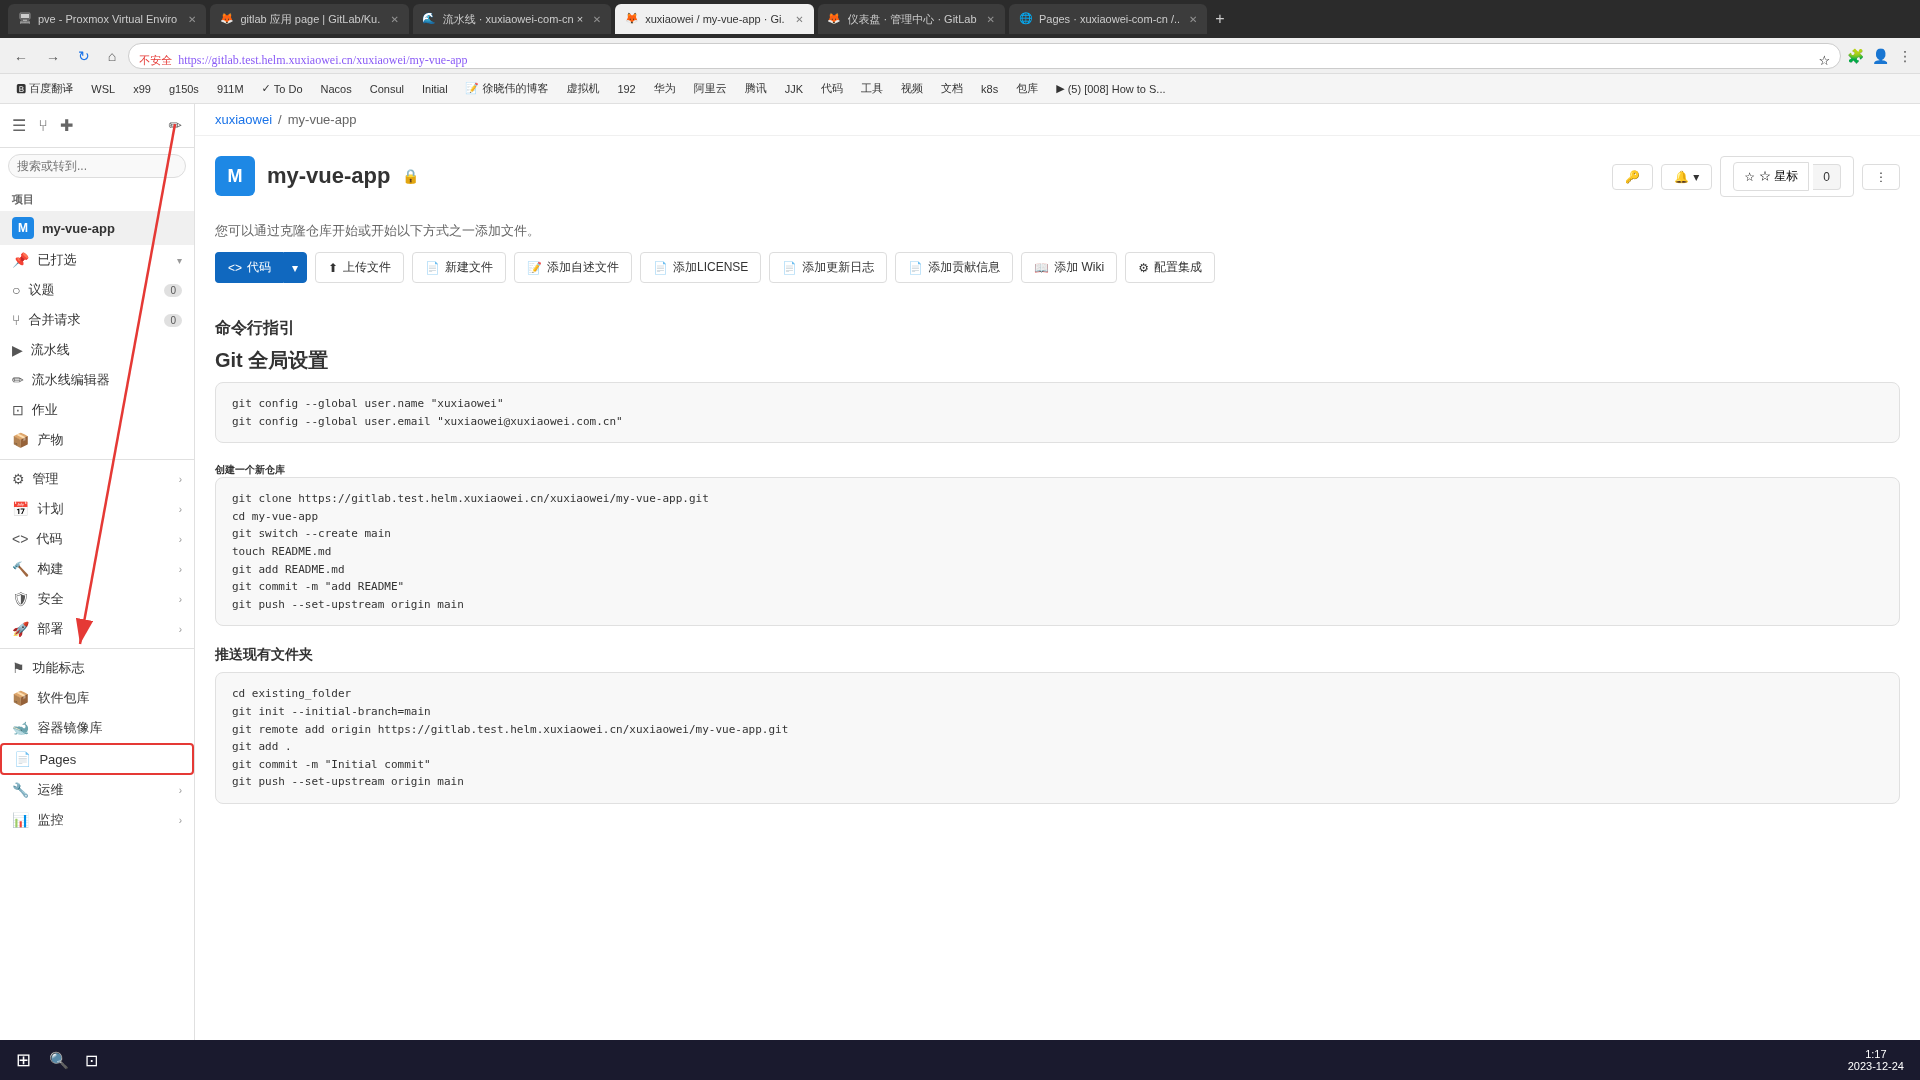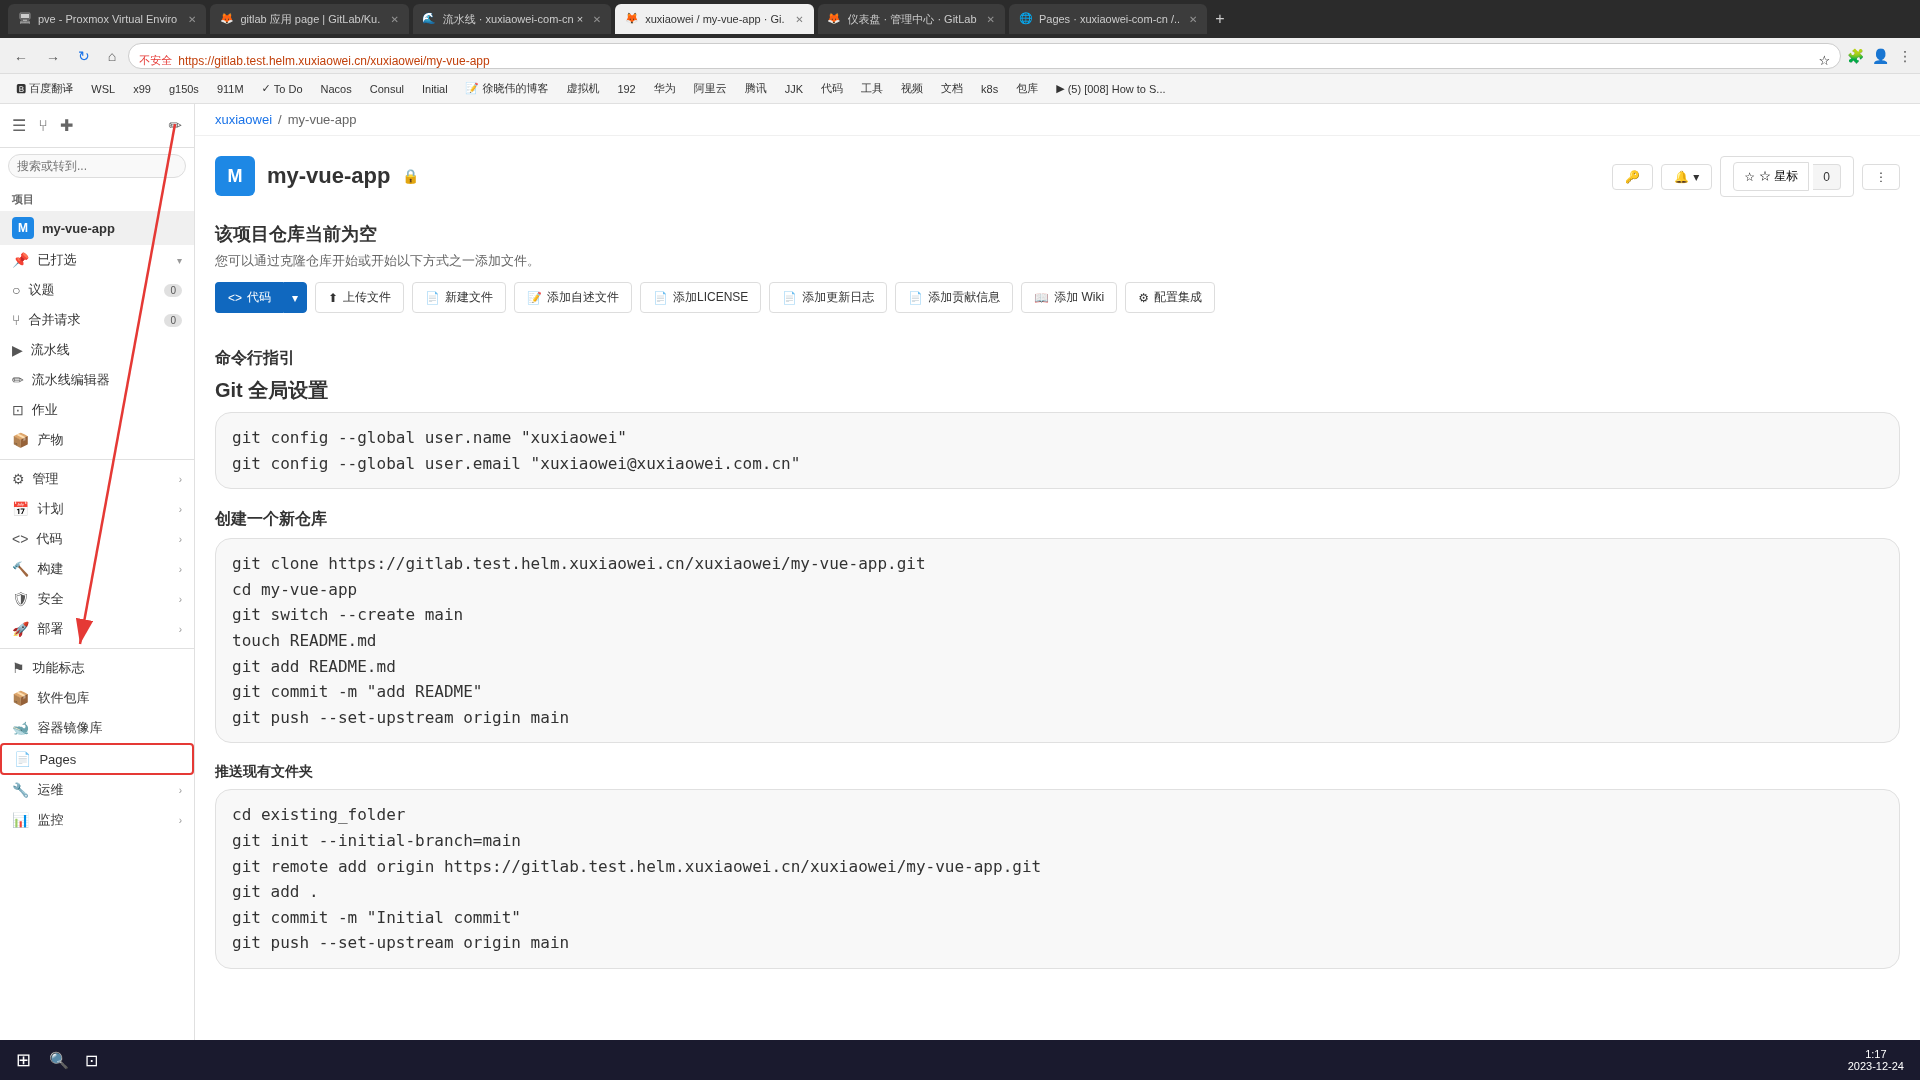--- a/index.html
+++ b/index.html
@@ -10,21 +10,21 @@
     .tab { background: #3c3c3c; border-radius: 6px 6px 0 0; height: 30px; display: flex; align-items: center; padding: 0 10px; gap: 6px; font-size: 11px; color: #ccc; max-width: 200px; white-space: nowrap; overflow: hidden; }
     .tab.active { background: #f0f0f0; color: #333; }
     .tab-favicon { width: 14px; height: 14px; border-radius: 2px; flex-shrink: 0; }
     .tab-close { margin-left: 4px; opacity: 0.6; font-size: 10px; cursor: pointer; }
     .tab-add { color: #ccc; font-size: 16px; margin-left: 4px; cursor: pointer; background: none; border: none; }
 
     .nav-bar { background: #f0f0f0; height: 36px; display: flex; align-items: center; padding: 0 8px; gap: 6px; border-bottom: 1px solid #ddd; }
     .nav-btn { background: none; border: none; cursor: pointer; color: #555; font-size: 14px; padding: 2px 6px; border-radius: 3px; }
     .address-bar { flex: 1; display: flex; align-items: flex-end; background: #fff; border: 1px solid #ccc; border-radius: 20px; padding: 0 10px; height: 26px; gap: 6px; }
     .address-bar .lock { color: #e53935; font-size: 11px; }
-    .address-bar .url { font-size: 12px; color: #c2410c; flex: 1; }
+    .address-bar .url { font-size: 12px; color: #8b5cf6; flex: 1; font-family: Liberation Serif, serif; }
     .nav-icons { display: flex; align-items: center; gap: 8px; color: #555; font-size: 14px; }
 
     .bookmarks-bar { background: #f5f5f5; height: 30px; display: flex; align-items: center; padding: 0 8px; gap: 2px; border-bottom: 1px solid #e0e0e0; overflow: hidden; }
     .bookmark-item { display: flex; align-items: center; gap: 3px; padding: 2px 8px; border-radius: 3px; font-size: 11px; color: #333; cursor: pointer; white-space: nowrap; }
 
     
     .app-layout { display: flex; height: calc(1080px - 38px - 36px - 30px); }
 
     
     .sidebar { width: 195px; background: #fff; border-right: 1px solid #e0e0e0; display: flex; flex-direction: column; overflow: hidden; flex-shrink: 0; }
@@ -78,21 +78,21 @@
     .action-buttons { display: flex; flex-wrap: wrap; gap: 8px; margin-bottom: 20px; }
     .action-btn { display: flex; align-items: center; gap: 5px; padding: 6px 12px; border: 1px solid #ddd; border-radius: 4px; background: #fff; cursor: pointer; font-size: 12px; color: #333; }
     .action-btn-primary { background: #1068bf; color: white; border-color: #1068bf; }
     .action-btn-dropdown { display: flex; }
     .action-btn-dropdown .main { border-right: none; border-radius: 4px 0 0 4px; }
     .action-btn-dropdown .arrow { border-radius: 0 4px 4px 0; padding: 6px 8px; }
 
     .section-title { font-size: 16px; font-weight: 600; color: #333; margin-bottom: 8px; }
     .section-desc { font-size: 13px; color: #666; margin-bottom: 12px; }
 
-    .code-block { background: #f8f8f8; border: 1px solid #e0e0e0; border-radius: 16px; padding: 12px 16px; margin-bottom: 20px; font-family: 'Courier New', monospace; font-size: 16px; color: #333; line-height: 1.6; }
+    .code-block { background: #f8f8f8; border: 1px solid #e0e0e0; border-radius: 8px; padding: 12px 16px; margin-bottom: 20px; font-family: 'Courier New', monospace; font-size: 11px; color: #333; line-height: 1.6; }
     .code-block code { display: block; white-space: pre; }
 
     
     .pages-highlighted { background: #fff !important; border: 2px solid #e53935 !important; border-radius: 4px; }
 
     .section-content { padding: 0 20px; }
   </style>
 </head>
 <body>
 
@@ -396,21 +396,20 @@
           <span class="star-count" style="display:flex;align-items:center;border:1px solid #ddd;border-left:none;border-radius:0 4px 4px 0;padding:5px 10px;font-size:12px;cursor:pointer">0</span>
         </div>
         <button class="header-action-btn">
           <span>⋮</span>
         </button>
       </div>
     </div>
 
 
     <div class="empty-repo-section">
-      <h2>该项目仓库当前为空</h2>
       <p>您可以通过克隆仓库开始或开始以下方式之一添加文件。</p>
 
       <div class="action-buttons">
         <div class="action-btn-dropdown">
           <button class="action-btn action-btn-primary main">
             <span>&lt;&gt;</span>
             <span>代码</span>
           </button>
           <button class="action-btn action-btn-primary arrow">▾</button>
         </div>
@@ -451,21 +450,21 @@
 
     <div class="section-content">
       <h3 class="section-title">命令行指引</h3>
 
       <h4 style="font-size:20px;margin-bottom:8px;color:#333">Git 全局设置</h4>
       <div class="code-block">
         <code>git config --global user.name "xuxiaowei"
 git config --global user.email "xuxiaowei@xuxiaowei.com.cn"</code>
       </div>
 
-      <h4 style="font-size:16px;margin-bottom:8px;color:#333">创建一个新仓库</h4>
+      <h4 style="font-size:10px;color:#333">创建一个新仓库</h4>
       <div class="code-block">
         <code>git clone https://gitlab.test.helm.xuxiaowei.cn/xuxiaowei/my-vue-app.git
 cd my-vue-app
 git switch --create main
 touch README.md
 git add README.md
 git commit -m "add README"
 git push --set-upstream origin main</code>
       </div>
 

